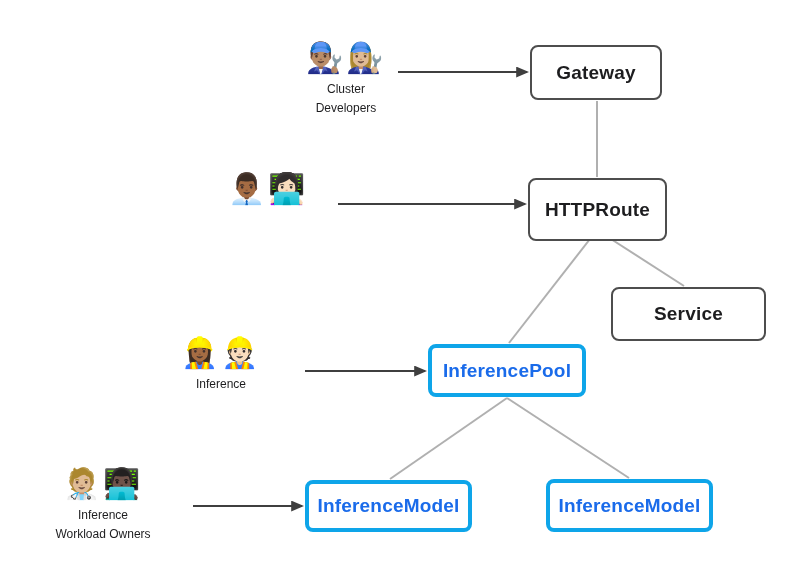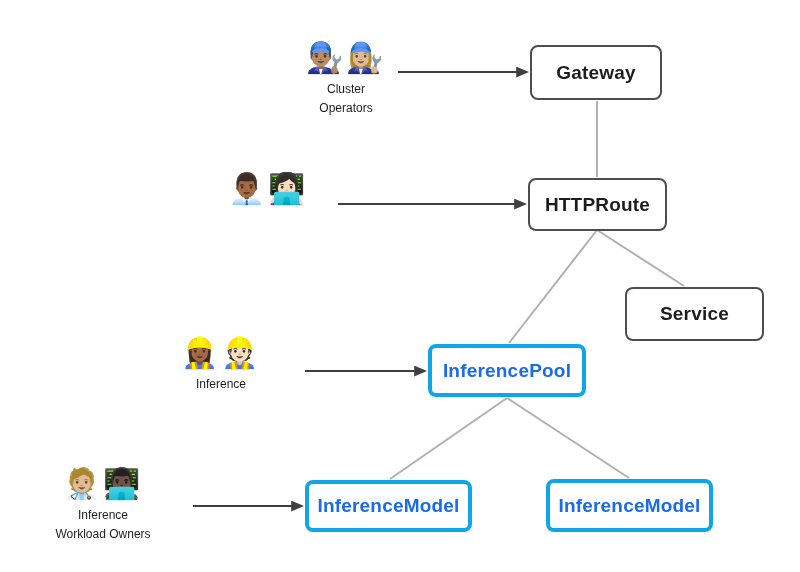--- a/index.html
+++ b/index.html
@@ -53,22 +53,22 @@
     letter-spacing: 2px;
     white-space: nowrap;
   }
   .persona .plabel {
     font-size: 12px;
     line-height: 19px;
   }
 
   
   #node-gateway        { left: 530px; top: 45px;  width: 132px; height: 55px; }
-  #node-httproute      { left: 528px; top: 178px; width: 139px; height: 53px; }
-  #node-service        { left: 611px; top: 287px; width: 139px; height: 54px; margin-left: 14px; }
+  #node-httproute      { left: 528px; top: 178px; width: 139px; height: 63px; }
+  #node-service        { left: 611px; top: 287px; width: 155px; height: 54px; }
   #node-inferencepool  { left: 428px; top: 344px; width: 158px; height: 53px; }
   #node-inferencemodel-1 { left: 305px; top: 480px; width: 167px; height: 52px; }
   #node-inferencemodel-2 { left: 546px; top: 479px; width: 167px; height: 53px; }
 
   
   #persona-cluster-operators   { left: 236px; top: 36px;  }
   #persona-app-developers      { left: 158px; top: 167px; }
   #persona-platform-owners     { left: 111px; top: 331px; }
   #persona-workload-owners     { left: -7px;  top: 462px; }
 </style>
@@ -93,21 +93,21 @@
     <line class="arrow" x1="398" y1="72" x2="527" y2="72" marker-end="url(#arrowhead)"></line>
     <line class="arrow" x1="338" y1="204" x2="525" y2="204" marker-end="url(#arrowhead)"></line>
     <line class="arrow" x1="305" y1="371" x2="425" y2="371" marker-end="url(#arrowhead)"></line>
     <line class="arrow" x1="193" y1="506" x2="302" y2="506" marker-end="url(#arrowhead)"></line>
   </svg>
 
   <div class="persona" id="persona-cluster-operators">
     <div class="emoji">👨🏽‍🔧👩🏼‍🔧</div>
     <div class="plabel">
       <div>Cluster</div>
-      <div>Operators</div>
+      <div>Developers</div>
     </div>
   </div>
 
   <div class="persona" id="persona-app-developers">
     <div class="emoji">👨🏾‍💼👩🏻‍💻</div>
   </div>
 
   <div class="persona" id="persona-platform-owners">
     <div class="emoji">👷🏾‍♀️👷🏻</div>
     <div class="plabel">

